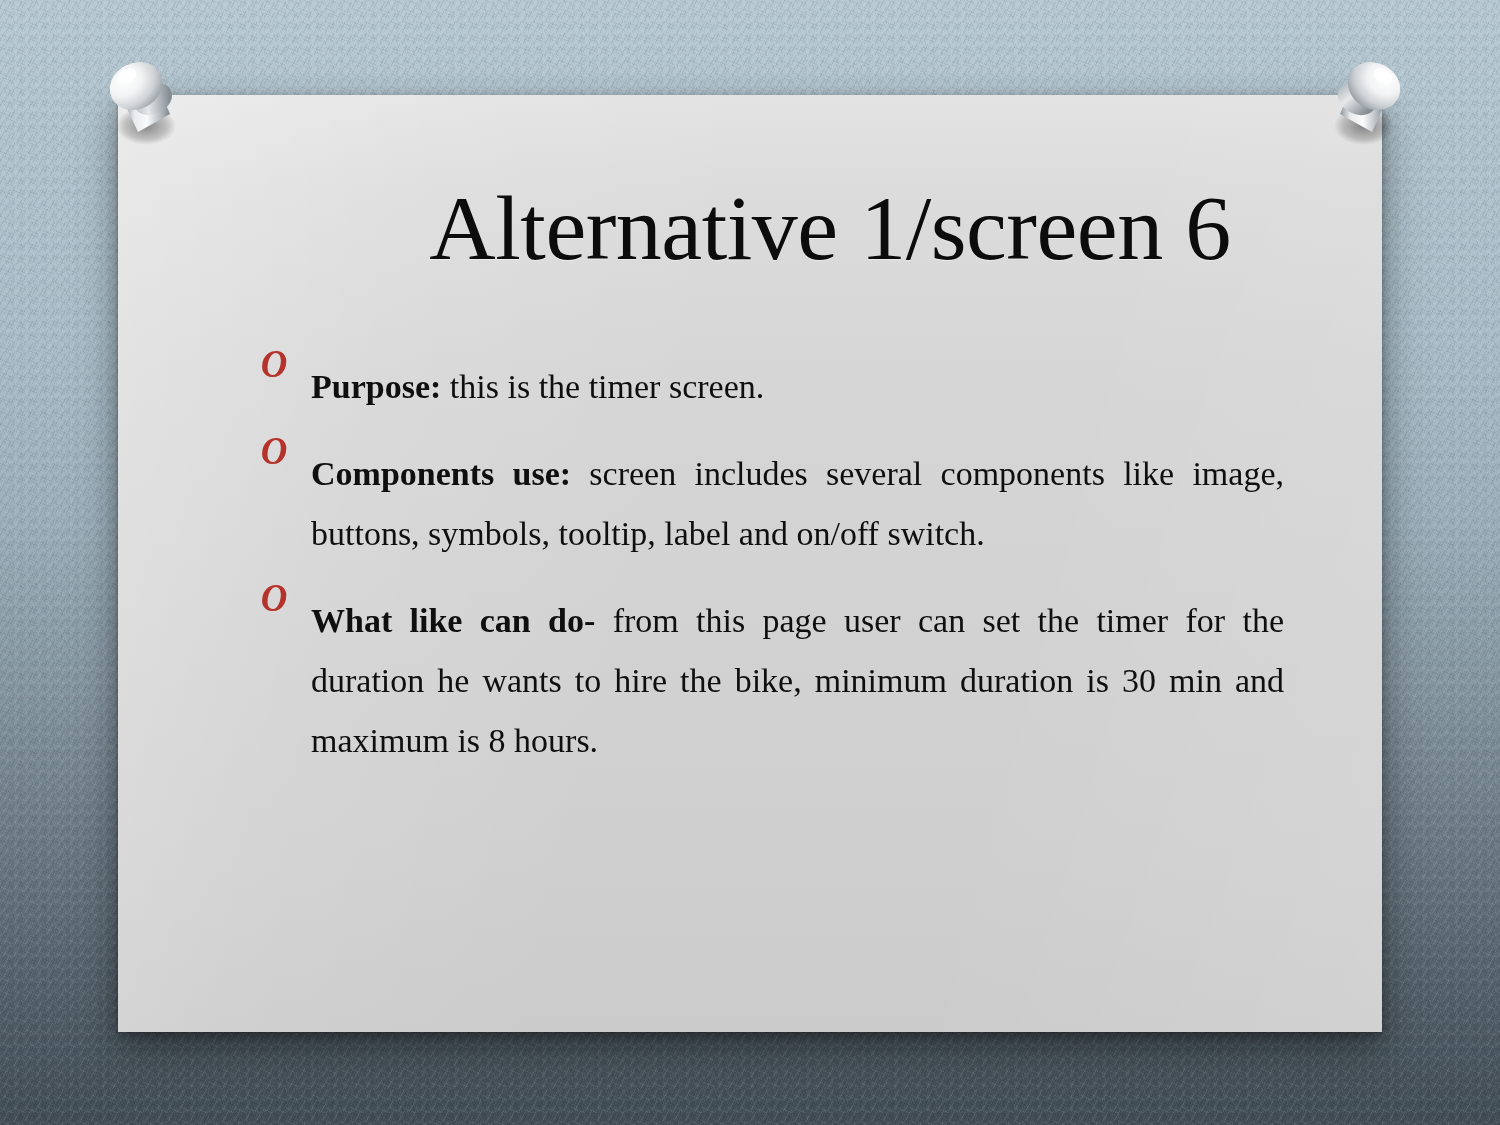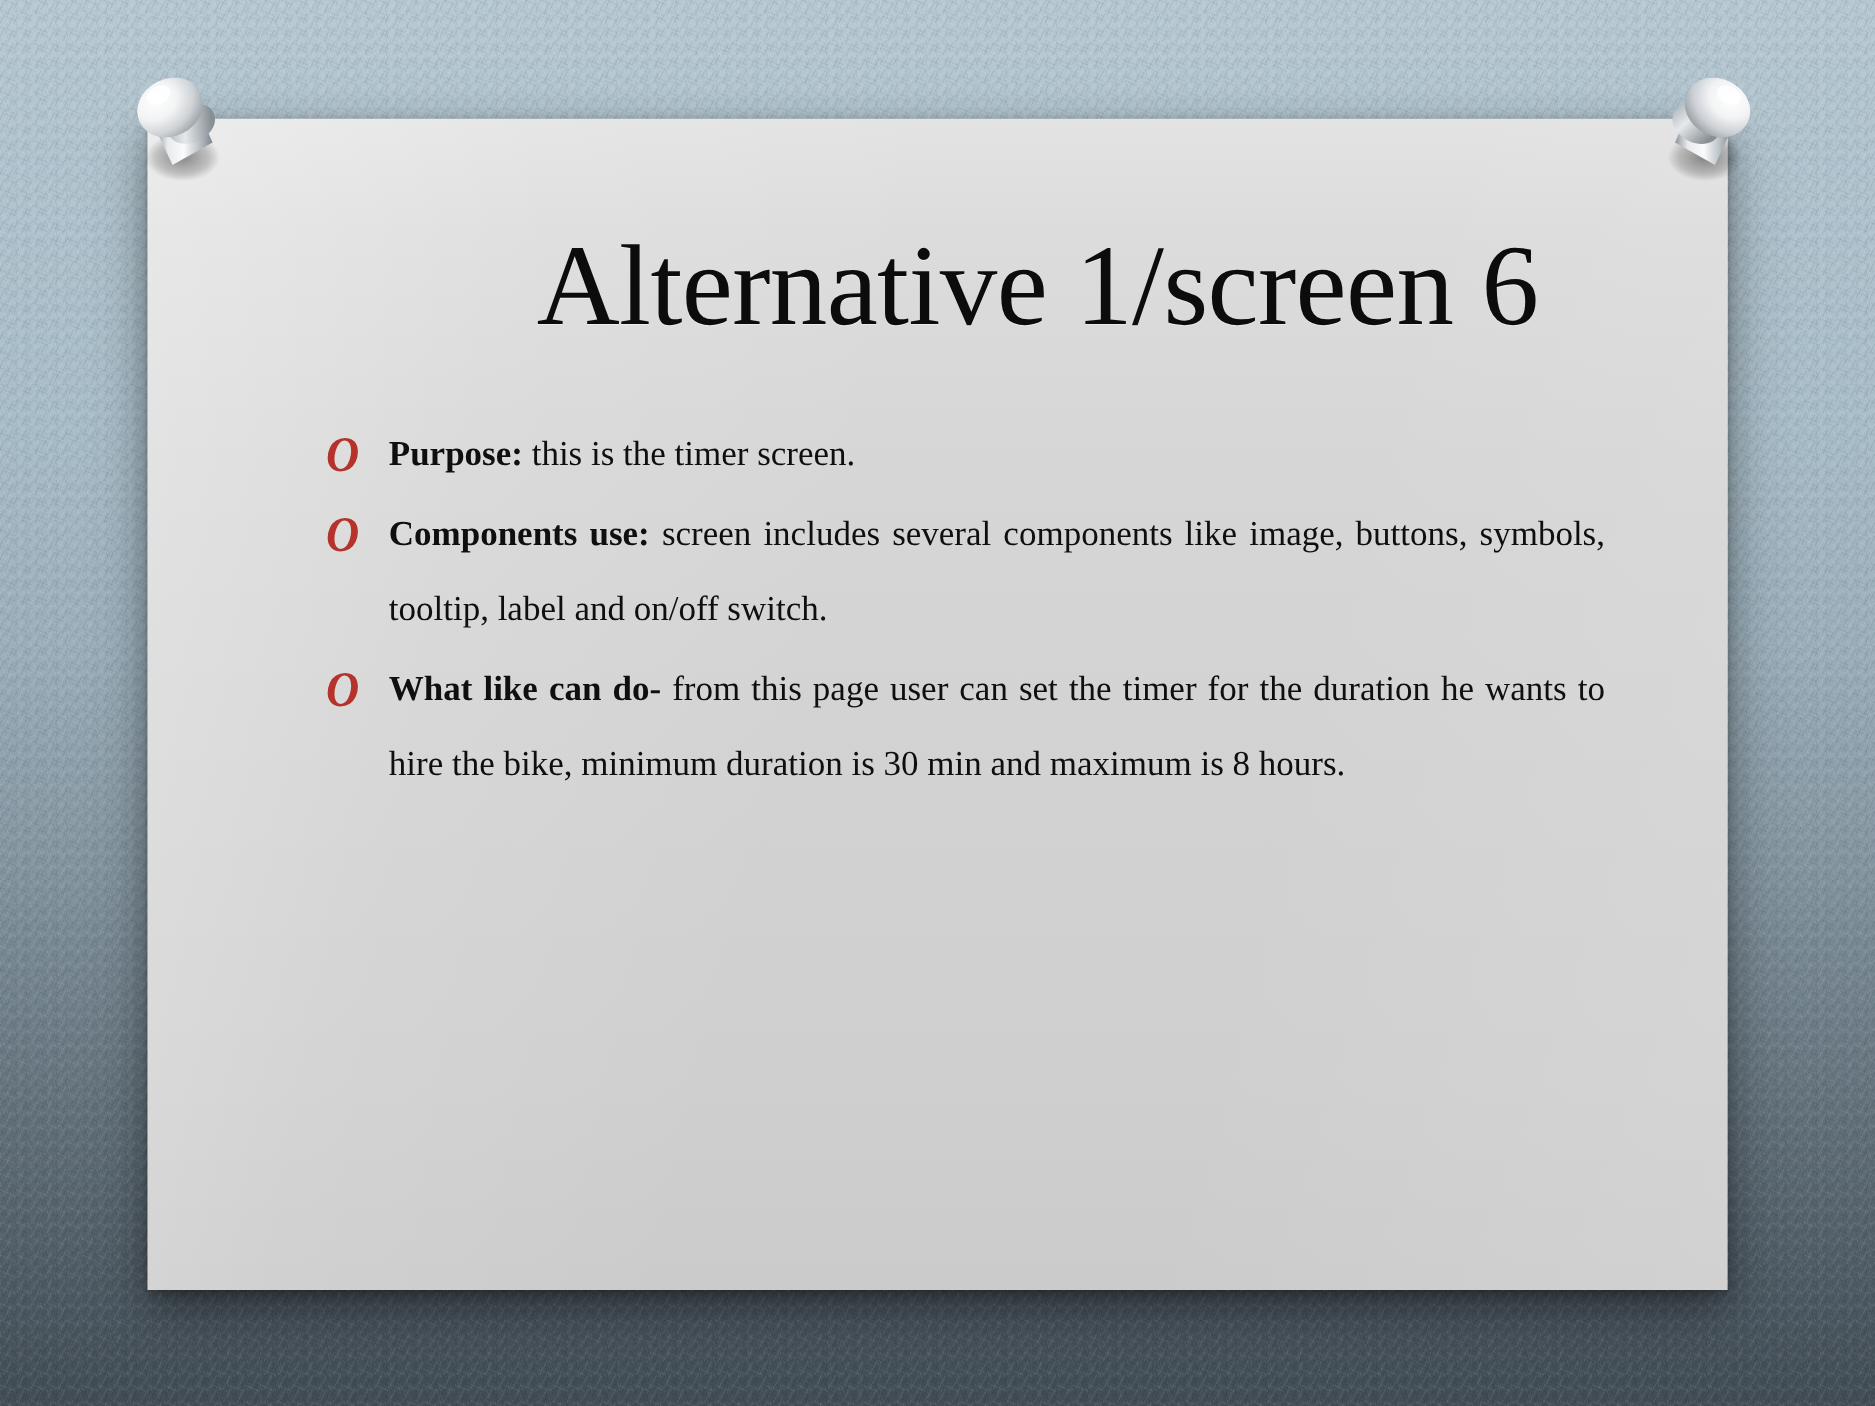--- a/index.html
+++ b/index.html
@@ -136,26 +136,27 @@
     color: #b5332a;
     text-align: left;
     padding-left: 3px;
     letter-spacing: 0;
     transform: scaleX(0.92);
     transform-origin: left center;
   }
 
   .bullet-text {
     flex: 1 1 auto;
-    font-size: 28px;
+    font-size: 34px;
     line-height: 60px;
     color: #0f0f0f;
     text-align: justify;
     text-justify: inter-word;
     hyphens: none;
+    margin-top: 23px;
   }
   .bullet-text .lead {
     font-weight: bold;
   }
   
 </style>
 </head>
 <body>
 
 <div id="slide">

